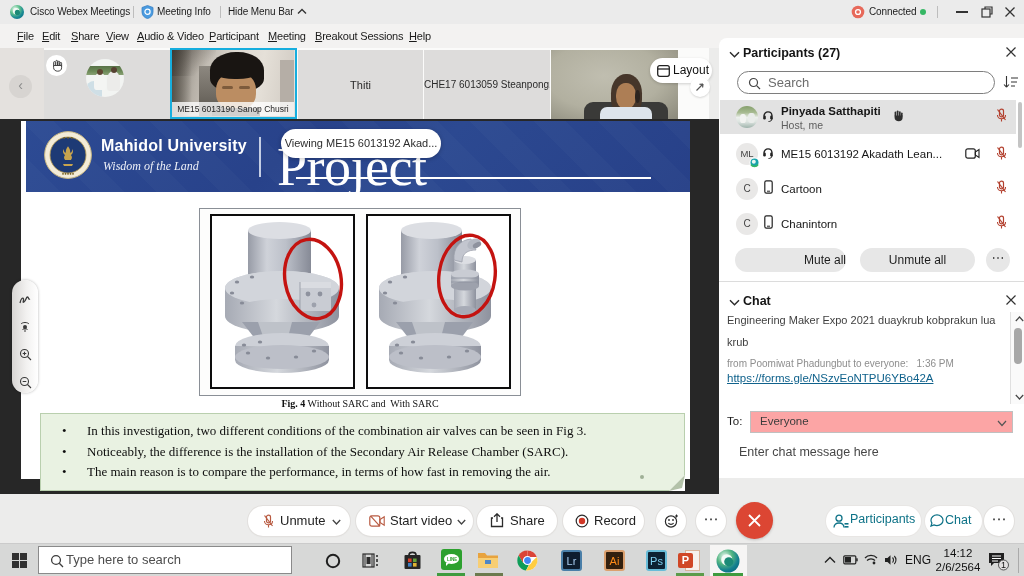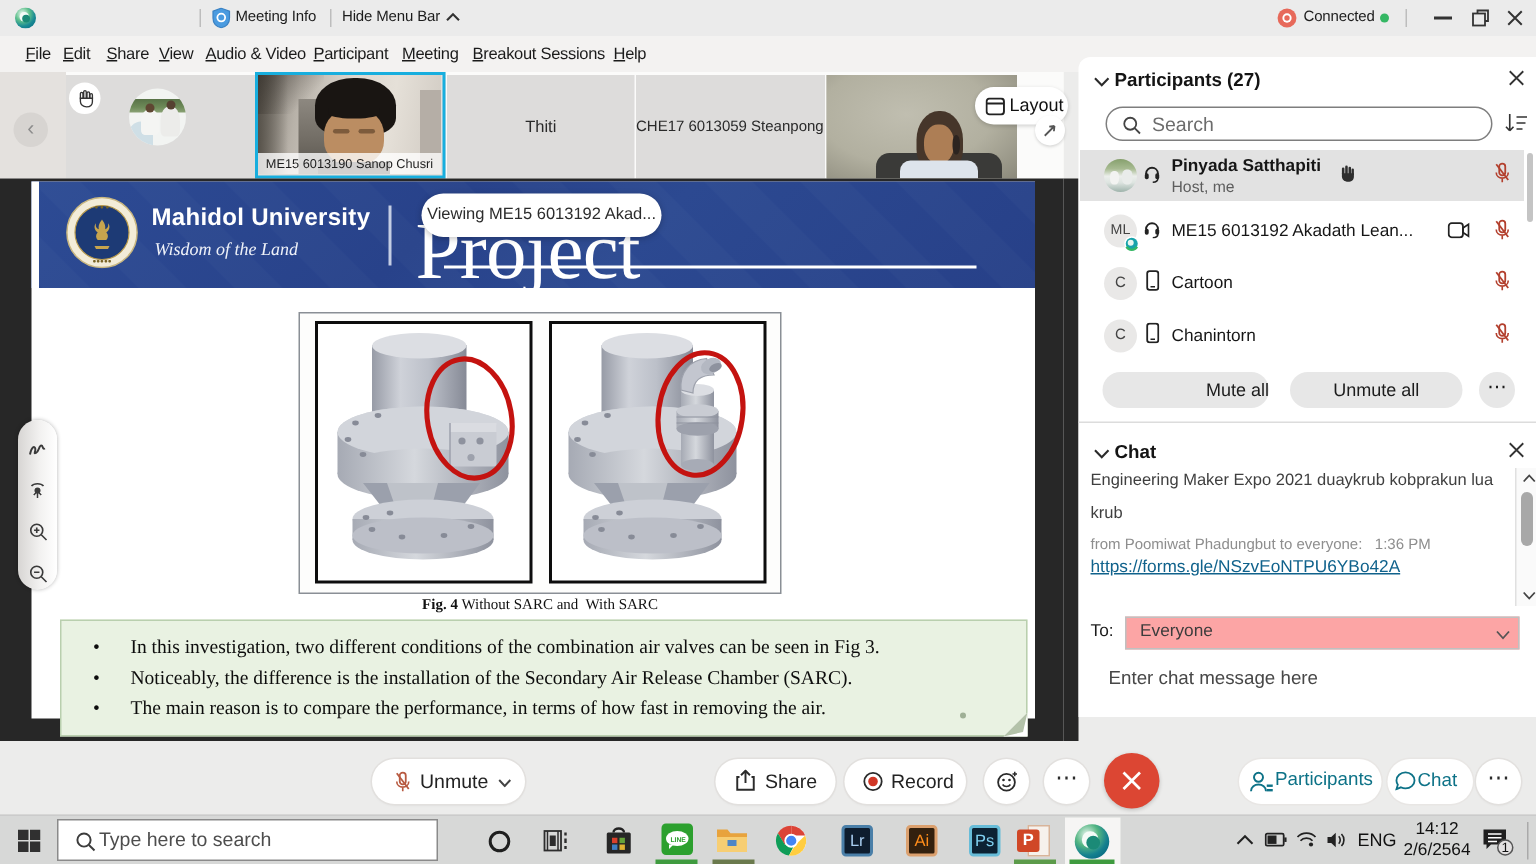--- a/index.html
+++ b/index.html
@@ -51,20 +51,21 @@
       <stop offset="0%" stop-color="#f0faf4"></stop>
           <stop offset="45%" stop-color="#5fc08c"></stop>
       <stop offset="80%" stop-color="#1a8a94"></stop>
           <stop offset="100%" stop-color="#0f7a8a"></stop>
     </radialGradient>
       </defs>
     <circle cx="7" cy="7" r="7" fill="url(#wbx)"></circle>
     <circle cx="6.2" cy="6.2" r="3.2" fill="#f4fbf7"></circle>
     <circle cx="7.4" cy="7.4" r="2.6" fill="#1b8a77"></circle>
   </svg>
+  <div class="t" style="left:30px">Cisco Webex Meetings</div>
   <div class="vsep" style="left:133px"></div>
   <svg class="abs" style="left:141px;top:5px" width="13" height="14" viewBox="0 0 13 14">
     <path d="M6.5 0.5 L12 2.5 L12 7 C12 10.5 9.5 12.8 6.5 13.5 C3.5 12.8 1 10.5 1 7 L1 2.5 Z" fill="#4a9be0" stroke="#3a82c4" stroke-width="0.8"></path>
     <circle cx="6.5" cy="6.7" r="2.6" fill="none" stroke="#fff" stroke-width="1.2"></circle>
   </svg>
   <div class="t" style="left:157px">Meeting Info</div>
   <div class="vsep" style="left:220px"></div>
   <div class="t" style="left:228px">Hide Menu Bar</div>
   <svg class="abs" style="left:297px;top:8px" width="10" height="7" viewBox="0 0 10 7">
     <path d="M1 5.5 L5 1.5 L9 5.5" fill="none" stroke="#333" stroke-width="1.4"></path>
@@ -490,20 +491,31 @@
       <path d="M4.5 6 L4.5 3 C4.5 0.5 8.5 0.5 8.5 3 L8.5 7 C8.5 9.5 4.5 9.5 4.5 7 Z" fill="none" stroke="#b85a41" stroke-width="1.2"></path>
       <path d="M2.5 7 C2.5 12 10.5 12 10.5 7 M6.5 11 L6.5 13.5" fill="none" stroke="#b85a41" stroke-width="1.1"></path>
       <path d="M2.5 1.5 L10.5 12" stroke="#b85a41" stroke-width="1.2"></path>
     </svg>
     <div class="abs" style="left:32px;top:7px">Unmute</div>
     <svg class="abs" style="left:84px;top:13px" width="9" height="6" viewBox="0 0 9 6">
         <path d="M0.8 1 L4.5 5 L8.2 1" fill="none" stroke="#444" stroke-width="1.3"></path>
       </svg>
   </div>
 
+  <div class="pill" style="left:356px;width:117px">
+    <svg class="abs" style="left:13px;top:9px" width="16" height="12" viewBox="0 0 16 12">
+      <rect x="0.8" y="0.8" width="10" height="10.4" rx="2" fill="none" stroke="#b85a41" stroke-width="1.2"></rect>
+      <path d="M11 4.5 L15.2 1.8 L15.2 10.2 L11 7.5 Z" fill="none" stroke="#b85a41" stroke-width="1.1"></path>
+      <path d="M1.5 0.8 L11 11.4" stroke="#b85a41" stroke-width="1.2"></path>
+    </svg>
+    <div class="abs" style="left:34px;top:7px">Start video</div>
+    <svg class="abs" style="left:101px;top:13px" width="9" height="6" viewBox="0 0 9 6">
+        <path d="M0.8 1 L4.5 5 L8.2 1" fill="none" stroke="#444" stroke-width="1.3"></path>
+      </svg>
+  </div>
 
   <div class="pill" style="left:477px;width:80px">
     <svg class="abs" style="left:13px;top:7px" width="14" height="15" viewBox="0 0 14 15">
       <path d="M3 5 L1.5 5 L1.5 13.5 L12.5 13.5 L12.5 5 L11 5" fill="none" stroke="#2b2b2b" stroke-width="1.3"></path>
       <path d="M7 9 L7 1 M4 3.8 L7 0.8 L10 3.8" fill="none" stroke="#2b2b2b" stroke-width="1.3"></path>
     </svg>
     <div class="abs" style="left:33px;top:7px">Share</div>
   </div>
 
   <div class="pill" style="left:563px;width:81px">

